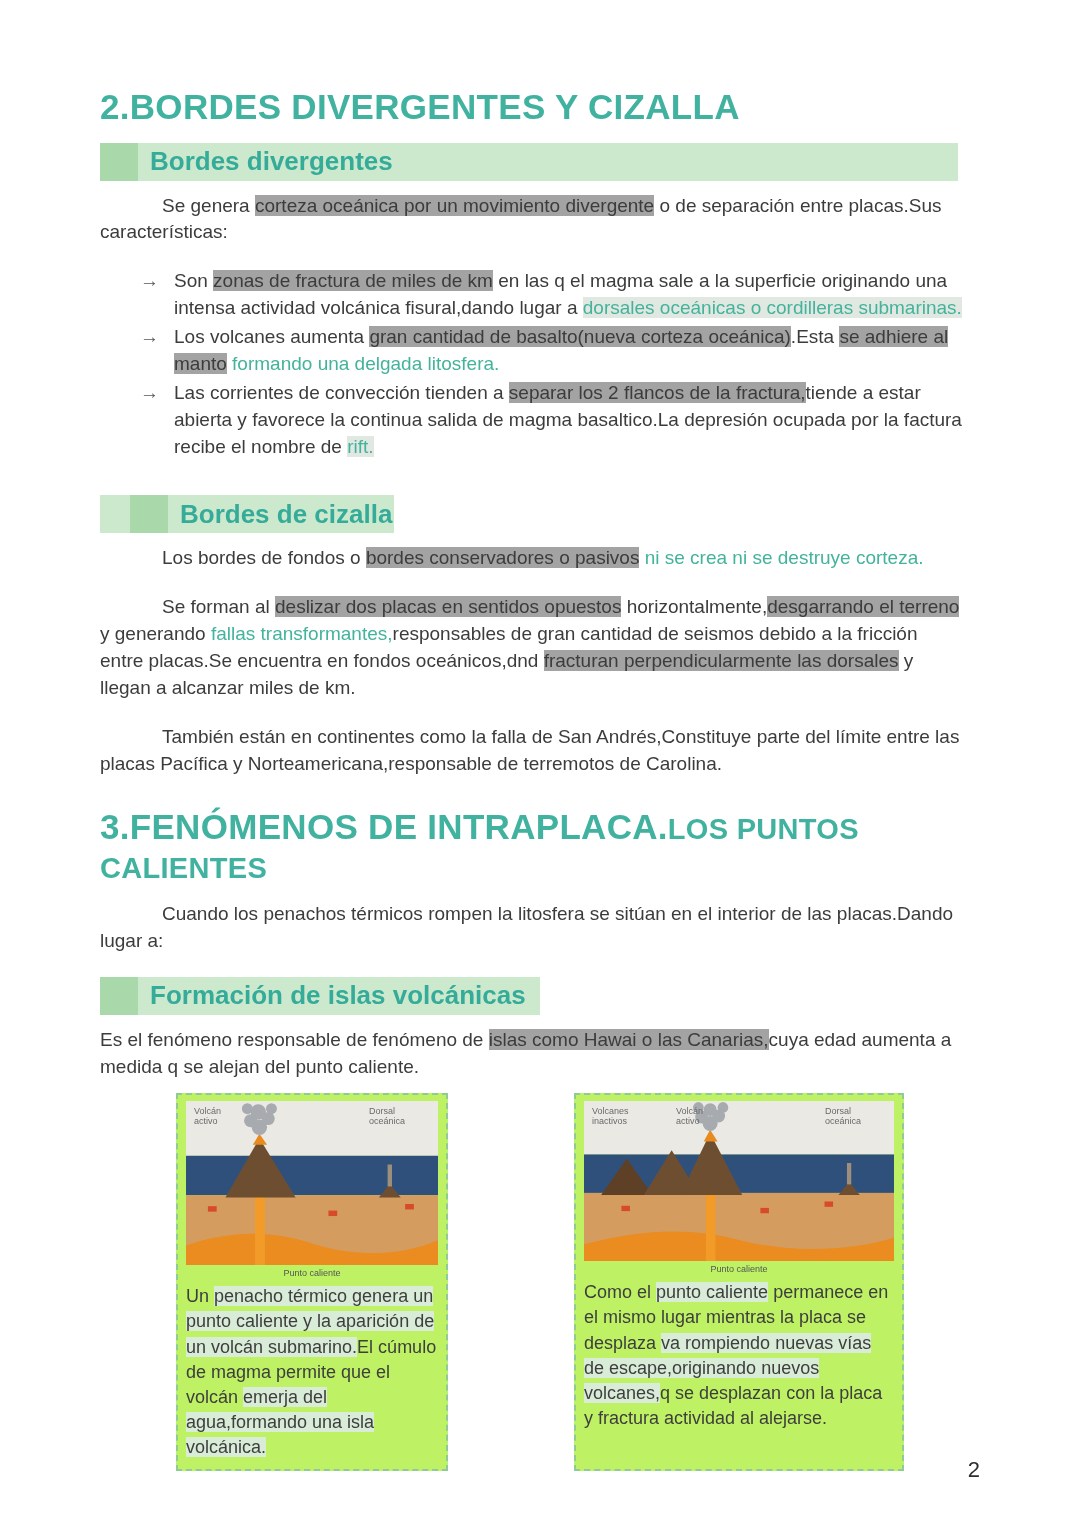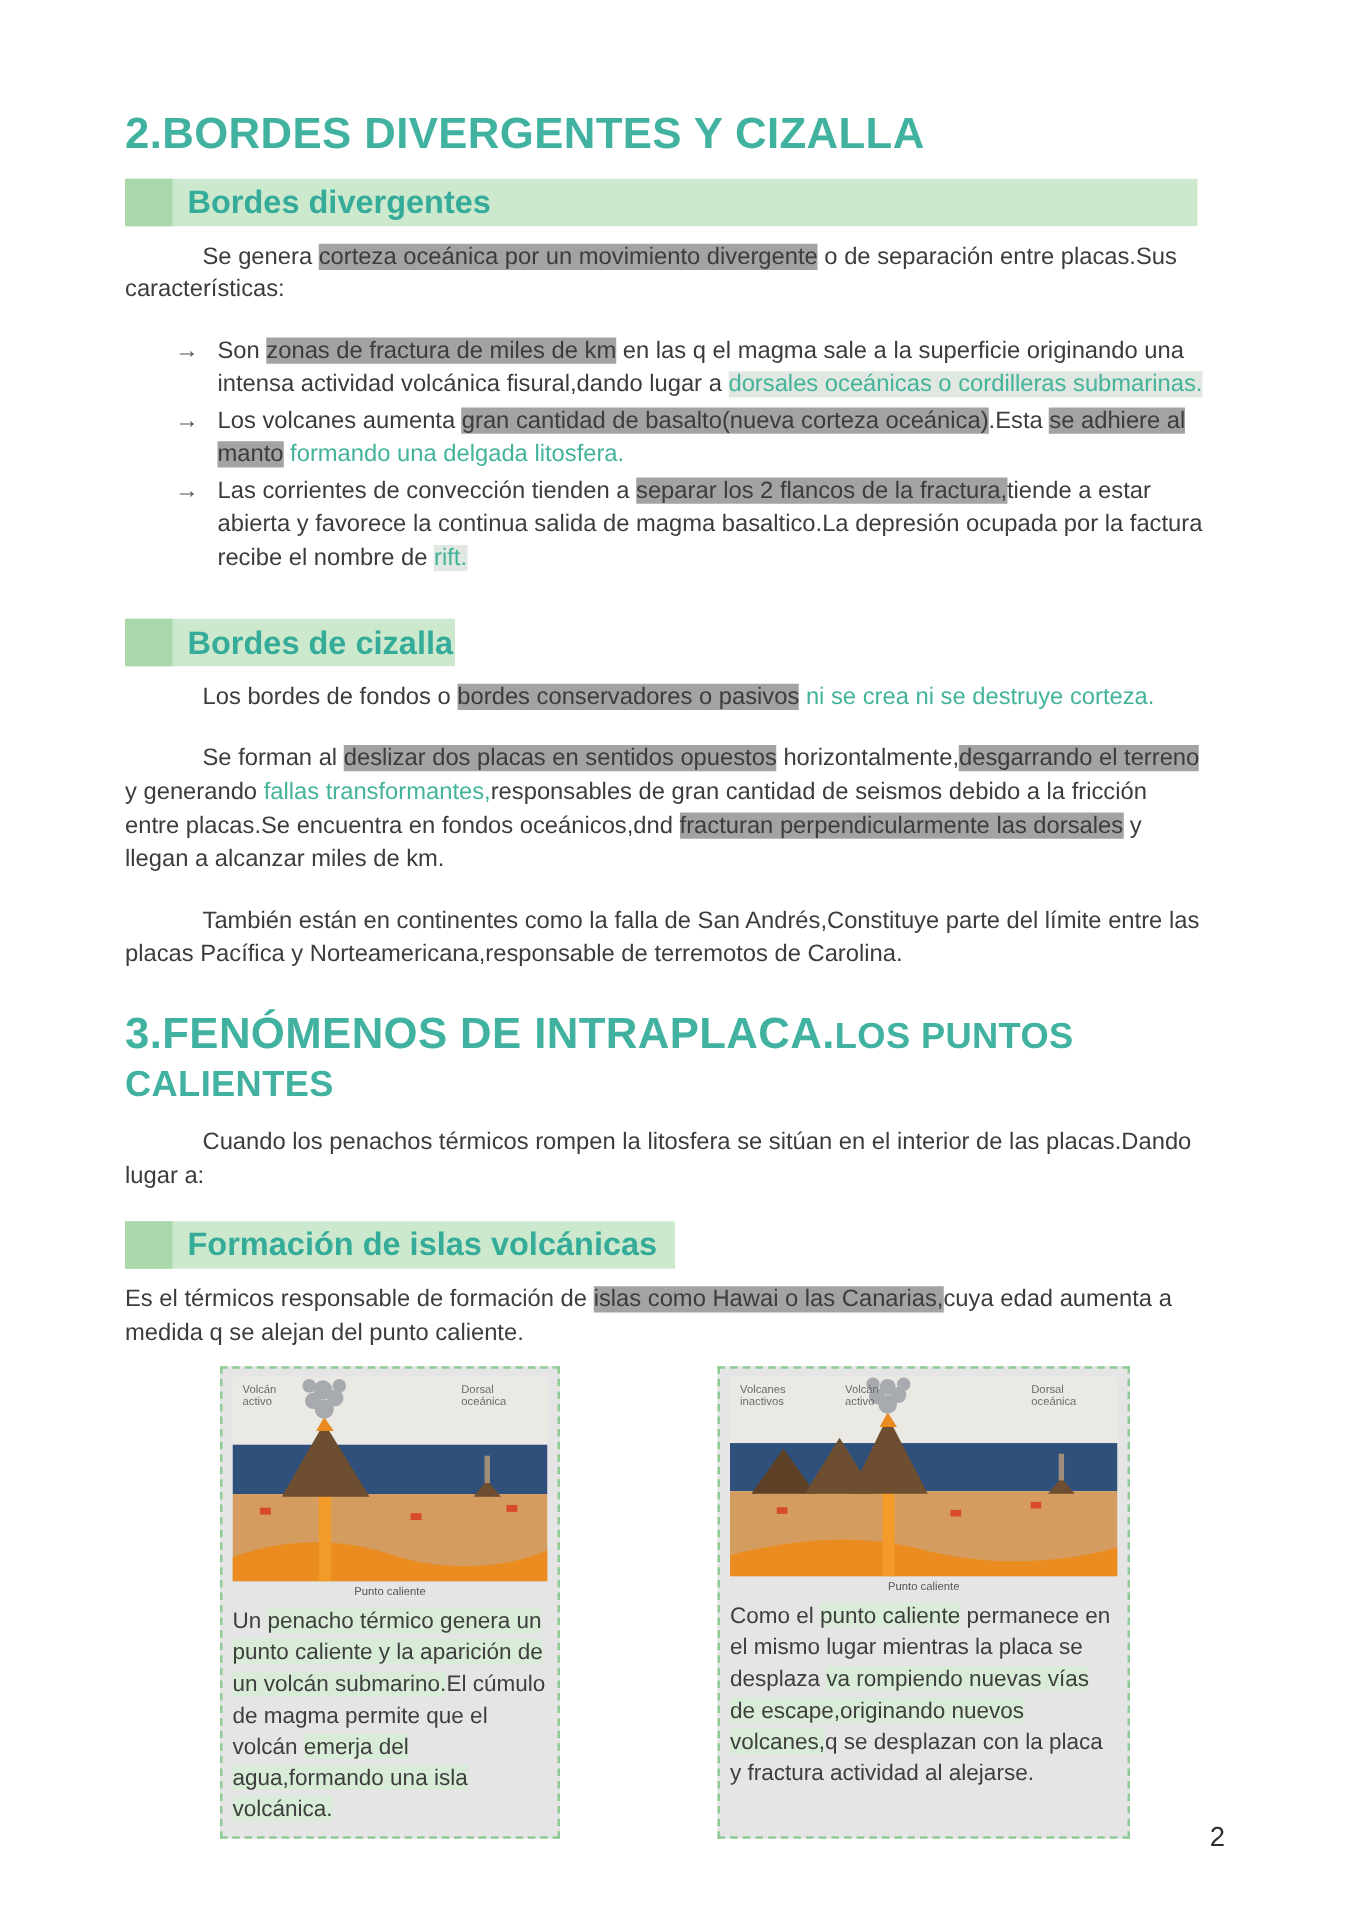--- a/index.html
+++ b/index.html
@@ -10,38 +10,38 @@
   .page{padding:88px 118px 0 100px;}
 
   .h1{color:#41b2a0;font-size:35px;line-height:1.1;font-weight:700;letter-spacing:.3px;margin:0 0 16px 0;}
   .h1-s3{margin-top:30px;}
   .h1-sub{font-size:29px;}
 
   .subbar{display:flex;align-items:center;background:#cde9cd;height:38px;margin:6px 0 12px 0;}
   .subbar-sq{width:38px;height:38px;background:#a9d8ab;flex:0 0 auto;}
   .subbar-text{color:#35ab99;font-size:26px;font-weight:700;padding-left:12px;white-space:nowrap;}
   .subbar-full{width:858px;}
-  .subbar-cizalla{width:264px;margin-top:34px;}
+  .subbar-cizalla{width:264px;margin-top:34px;padding-left:30px;}
   .subbar-islas{width:440px;margin-top:4px;}
 
   .para{font-size:19px;line-height:1.42;margin:0 0 22px 0;}
   .indent{text-indent:62px;}
   .mb-s{margin-bottom:8px;}
 
   .hl{background:#a3a3a3;}
   .gr{color:#43b39c;}
   .grhl{color:#43b39c;background:#e1e8e1;}
 
   .bullets{margin:0 0 6px 40px;}
   .bullet{display:flex;margin:0 0 2px 0;}
   .arrow{flex:0 0 34px;color:#555;font-size:19px;line-height:1.42;}
   .btext{font-size:19px;line-height:1.42;}
 
   .figs{display:flex;gap:126px;margin:12px 0 0 76px;}
-  .fig{border:2px dashed #8ecb96;padding:6px 8px 8px;margin:0;background:#e5e5e5;}
+  .fig{border:2px dashed #8ecb96;padding:6px 8px 8px;margin:0;background:#bef264;}
   .fig1{width:252px;}
   .fig2{width:310px;}
   .fig-img{position:relative;}
   .fig-img svg{display:block;width:100%;height:auto;}
   .lbl{position:absolute;font-size:9px;color:#6a6a6a;line-height:1.15;}
   .lbl.tl{top:5px;left:8px;width:42px;}
   .lbl.tl2{top:5px;left:92px;width:42px;}
   .lbl.tr{top:5px;right:19px;width:50px;}
   .fig-sub{text-align:center;font-size:9px;color:#555;margin:3px 0 6px;}
   .fig-cap{font-size:18px;line-height:1.4;color:#3e3e3e;}
@@ -89,21 +89,21 @@
 
   <h1 class="h1 h1-s3"><span>3.FENÓMENOS DE INTRAPLACA.</span><span class="h1-sub">LOS PUNTOS CALIENTES</span></h1>
 
   <p class="para indent"><span>Cuando los penachos térmicos rompen la litosfera se sitúan en el interior de las placas.Dando lugar a:</span></p>
 
   <div class="subbar subbar-islas">
     <span class="subbar-sq"></span>
     <span class="subbar-text">Formación de islas volcánicas</span>
   </div>
 
-  <p class="para mb-s"><span>Es el térmicos responsable de formación de </span><span class="hl">islas como Hawai o las Canarias,</span><span>cuya edad aumenta a medida q se alejan del punto caliente.</span></p>
+  <p class="para mb-s"><span>Es el fenómeno responsable de fenómeno de </span><span class="hl">islas como Hawai o las Canarias,</span><span>cuya edad aumenta a medida q se alejan del punto caliente.</span></p>
 
   <div class="figs">
 
     <figure class="fig fig1">
       <div class="fig-img">
         <svg viewBox="0 0 230 150">
           <rect x="0" y="0" width="230" height="50" fill="#ebe9e4"></rect>
           <rect x="0" y="50" width="230" height="36" fill="#30507c"></rect>
           <rect x="0" y="86" width="230" height="64" fill="#d59c5f"></rect>
           <path d="M0,132 C40,118 78,118 115,130 C158,144 200,140 230,127 L230,150 L0,150 Z" fill="#ea8c1f"></path>

